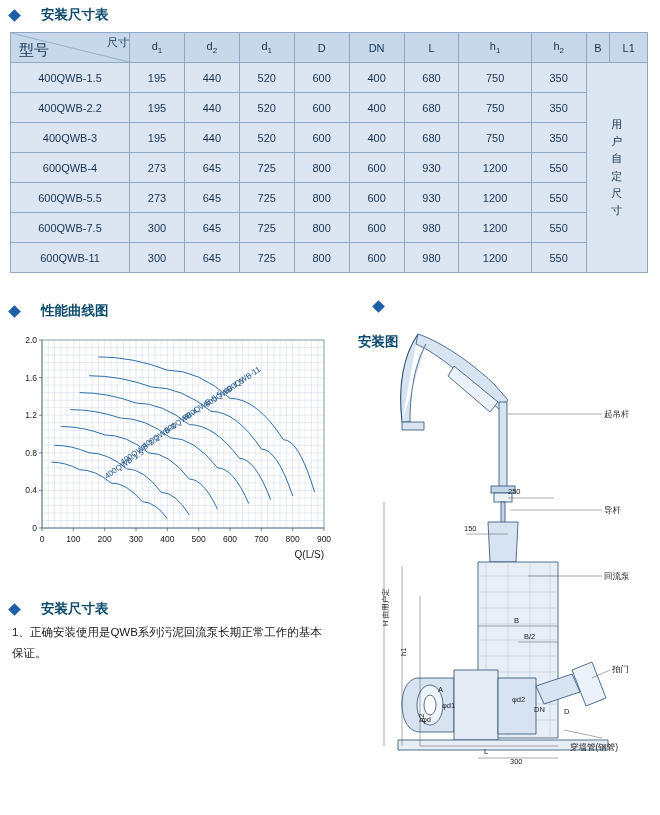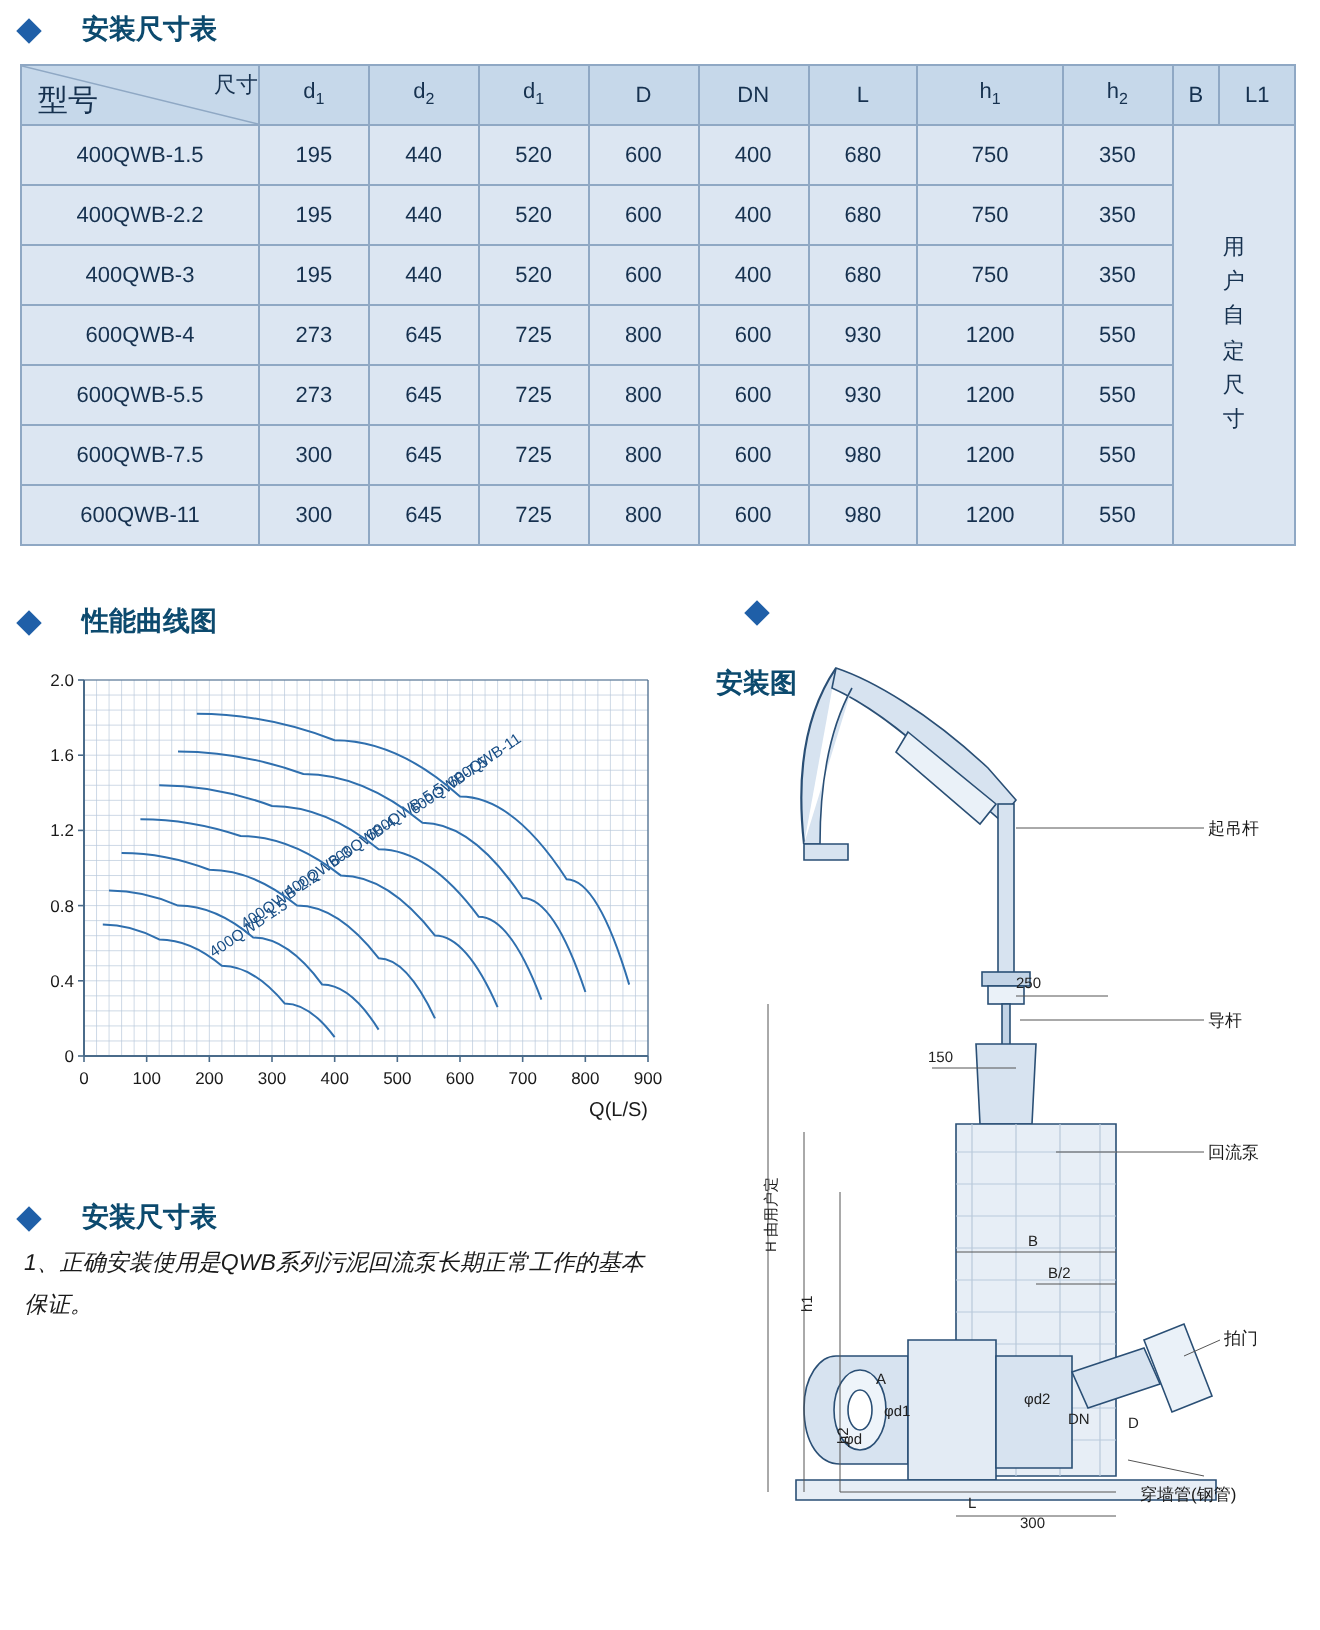--- a/index.html
+++ b/index.html
@@ -68,21 +68,21 @@
   #install-title { position:absolute; left:358px; top:302px;flex-direction:column; }
   #install-box {
     position:absolute; left:358px; top:326px; width:295px; height:450px;
   }
   
   #order-title { position:absolute; left:10px; top:600px; }
   #order-body {
     position:absolute; left:12px; top:622px; width:330px;
     font-size:11.5px; line-height:1.85; color:#1a1a1a;
   }
-  #order-body p { margin:0 12px 7px 0; text-indent:0;font-style:italic; }
+  #order-body p { margin:0 12px 7px 0; text-indent:0; }
   svg { display:block; }
   text { font-family:"Liberation Sans", sans-serif; }
 </style>
 </head>
 <body>
 
 <div class="sec-title" id="dim-title">
   <span class="diamond"></span>
   <span>安装尺寸表</span>
 </div>

